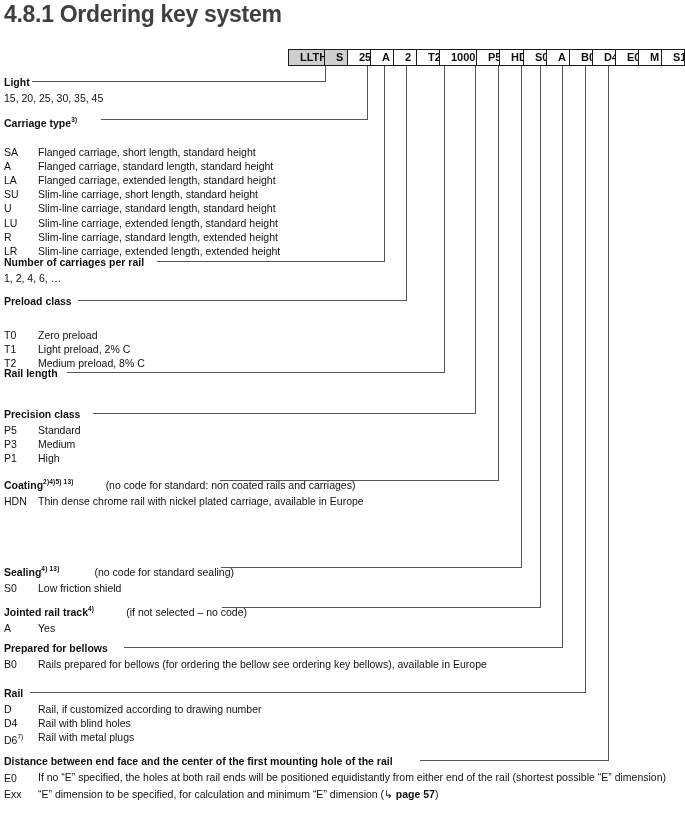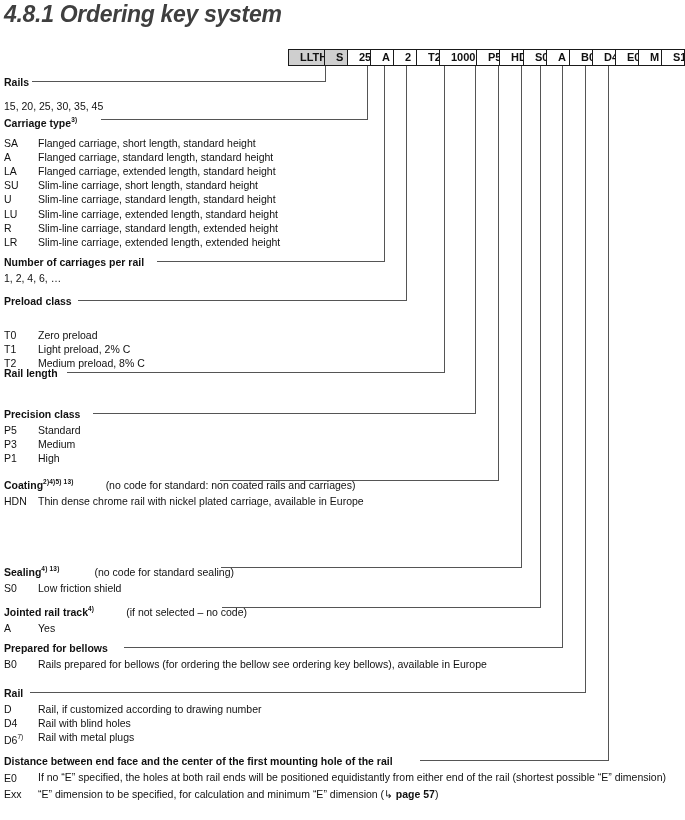--- a/index.html
+++ b/index.html
@@ -17,21 +17,20 @@
   
   #page-title {
     position: absolute;
     left: 4px;
     top: 1px;
     font-size: 23px;
     font-weight: bold;
     letter-spacing: -0.3px;
     color: #3f3f3f;
     white-space: nowrap;
-    font-style: italic;
   }
 
   
   #code-key {
     position: absolute;
     top: 49px;
     left: 288px;
     display: flex;
     align-items: stretch;
     height: 17px;
@@ -150,29 +149,29 @@
 
     <path d="M562.5,66 L562.5,647.5 L124,647.5"></path>
 
     <path d="M585.5,66 L585.5,692.5 L30,692.5"></path>
 
     <path d="M608.5,66 L608.5,760.5 L420,760.5"></path>
   </g>
 </svg>
 
 <div class="section" style="top:76px">
-  <div class="sec-head">Rails</div>
-  <div class="plain-line" style="margin-top:10px">15, 20, 25, 30, 35, 45</div>
+  <div class="sec-head">Light</div>
+  <div class="plain-line" style="margin-top:2px">15, 20, 25, 30, 35, 45</div>
 </div>
 
 <div class="section" style="top:113px">
   <div class="sec-head">
     <span>Carriage type</span><span class="sup">3)</span>
   </div>
-  <div style="margin-top:6px">
+  <div style="margin-top:15px">
     <div class="opt-row">
         <span class="opt-code">SA</span>
         <span class="opt-desc">Flanged carriage, short length, standard height</span>
       </div>
     <div class="opt-row">
         <span class="opt-code">A</span>
         <span class="opt-desc">Flanged carriage, standard length, standard height</span>
       </div>
     <div class="opt-row">
         <span class="opt-code">LA</span>

